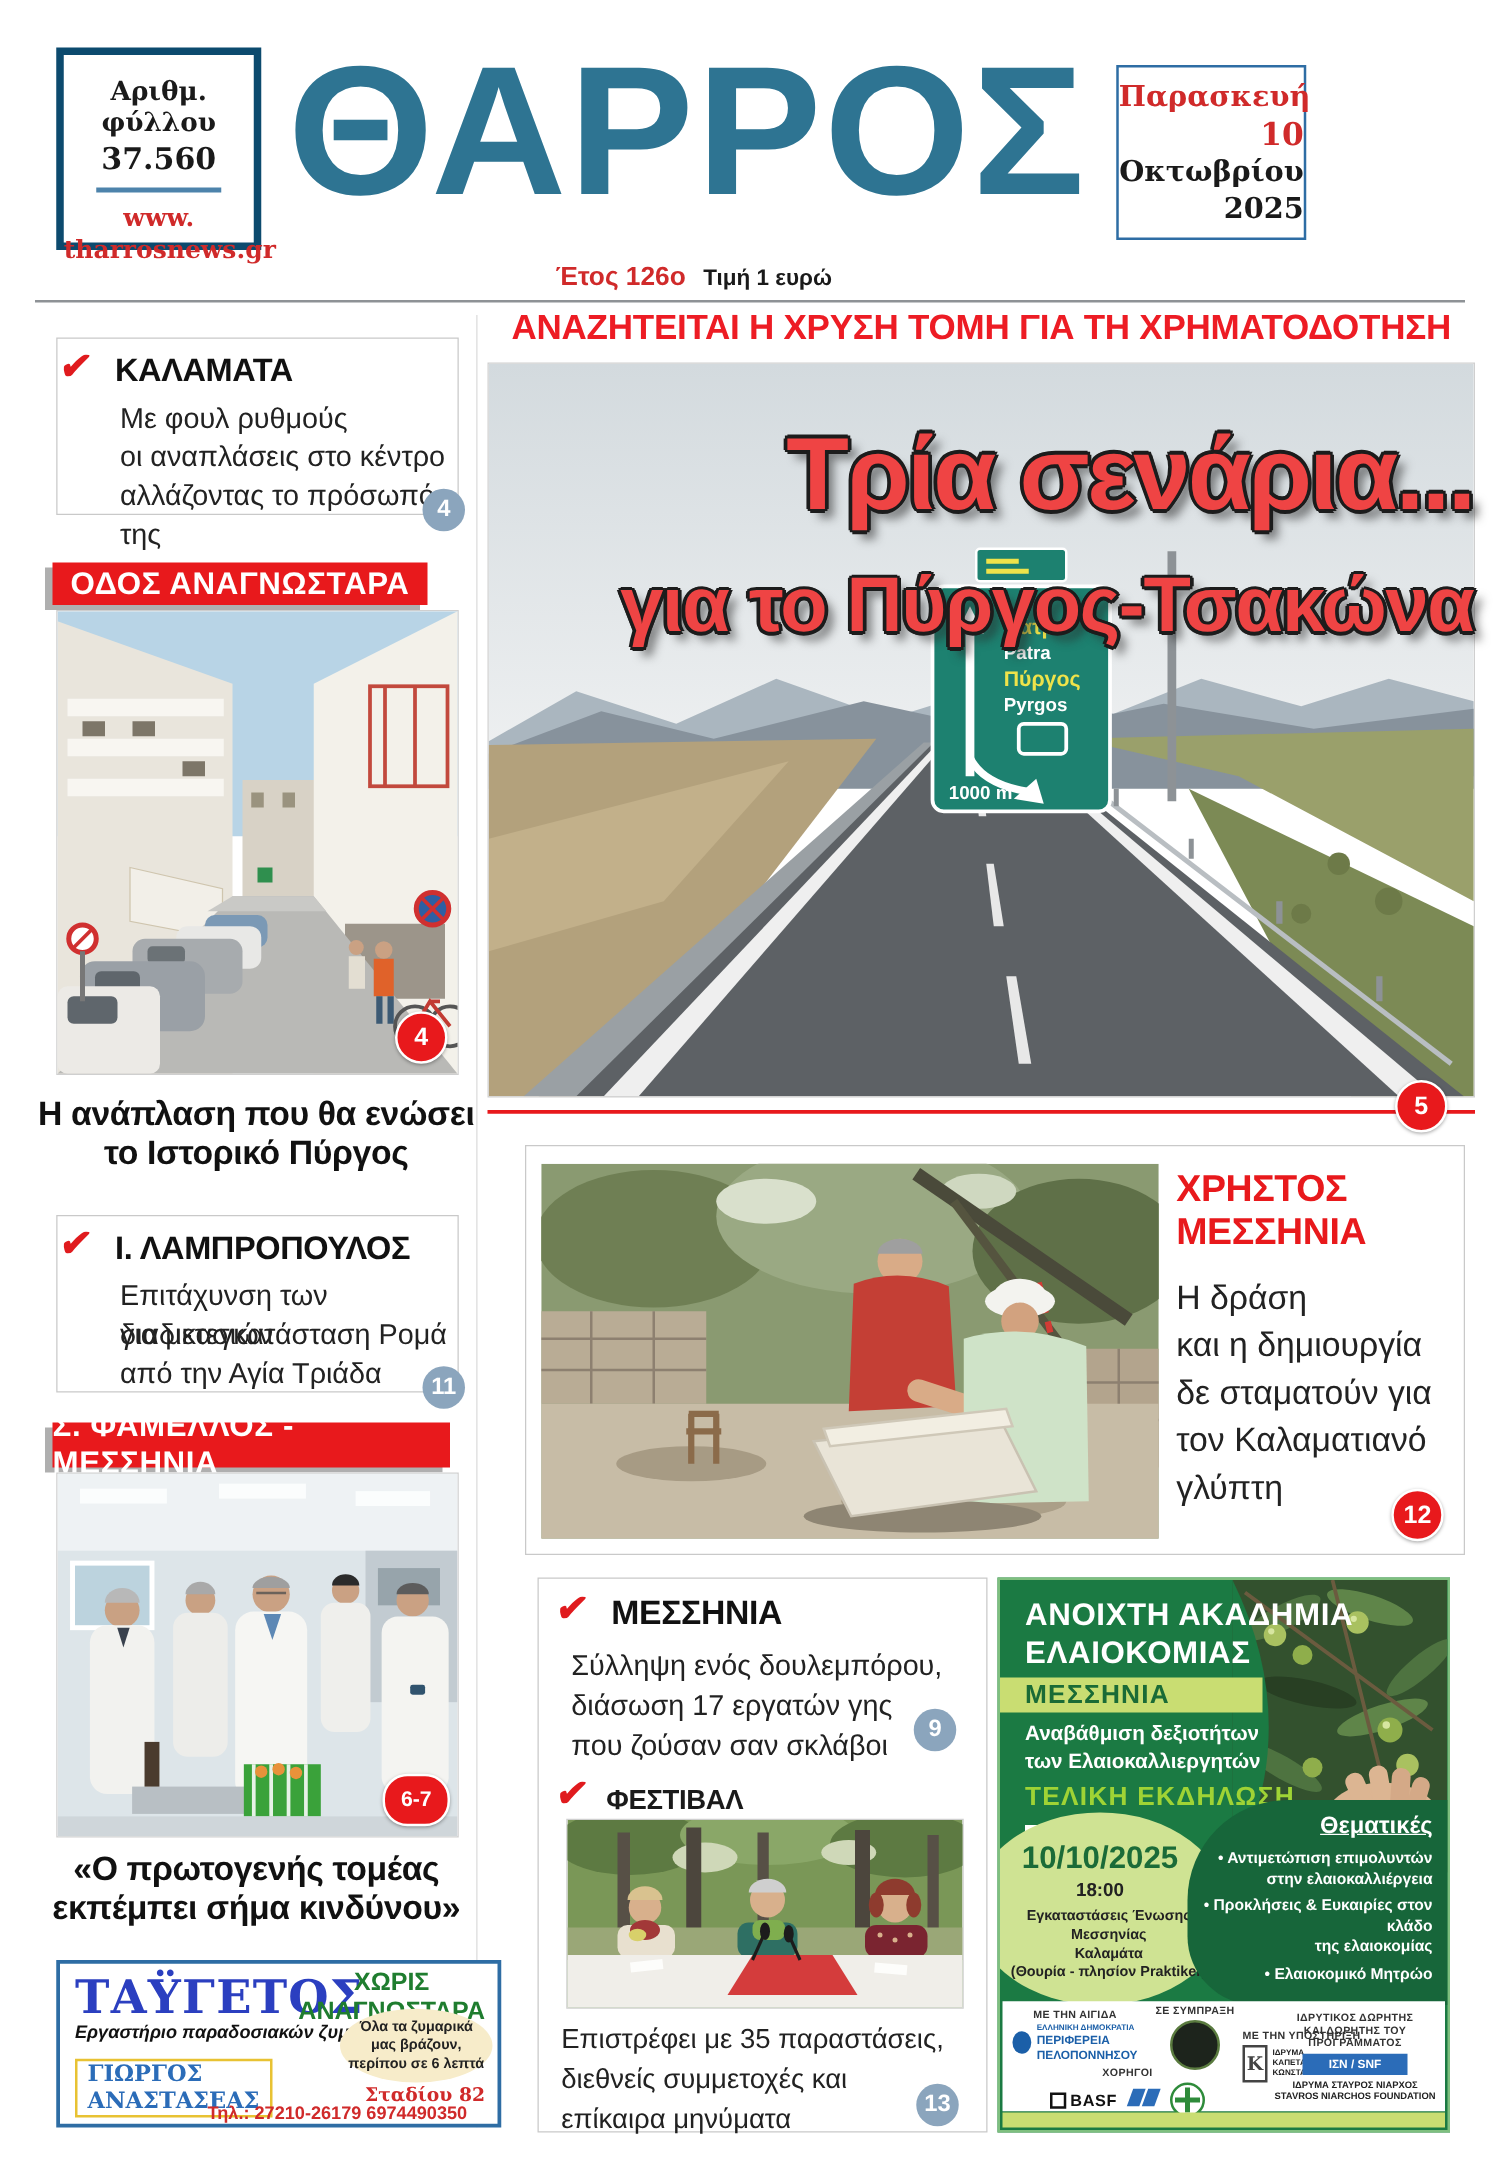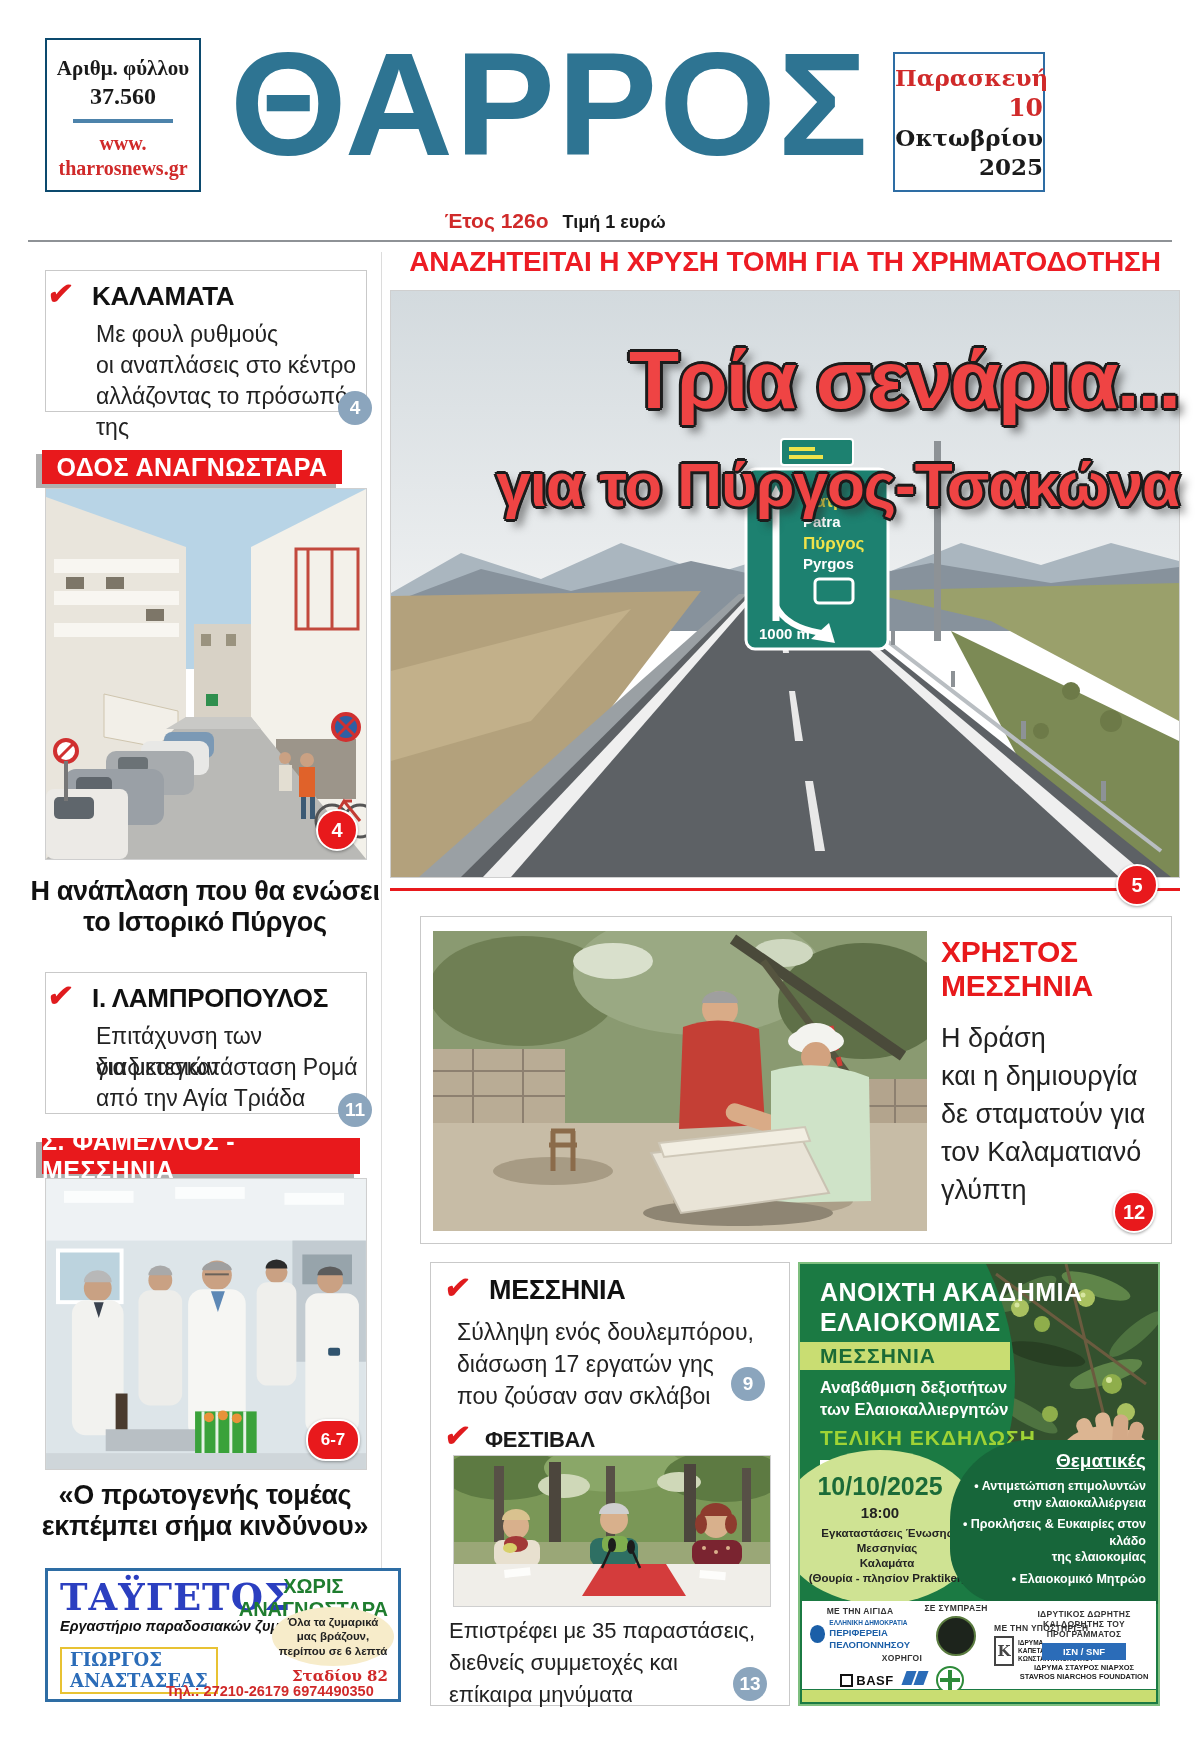--- a/index.html
+++ b/index.html
@@ -1,21 +1,21 @@
 <!DOCTYPE html>
 <html><head>
 <meta charset="utf-8">
 <style>
   html,body{margin:0;padding:0;background:#e9e9e9;}
   .page{position:relative;width:1200px;height:1745px;background:#ffffff;margin:0 auto;
         font-family:"Liberation Sans",sans-serif;overflow:hidden;color:#1a1a1a;}
   .abs{position:absolute;}
   .serif{font-family:"DejaVu Serif",serif;}
   
-  .issue-box{left:45px;top:38px;width:152px;height:150px;border:2px solid #0c4a6e;text-align:center;font-family:Liberation Serif, serif;}
+  .issue-box{left:45px;top:38px;width:152px;height:150px;border:6px solid #0c4a6e;text-align:center;}
   .issue-label{font-weight:bold;font-size:21px;margin-top:16px;line-height:1.2;}
   .issue-number{font-weight:bold;font-size:24px;margin-top:2px;}
   .issue-divider{width:100px;height:4px;background:#4d83ab;margin:9px auto 8px auto;}
   .issue-url{color:#d02a2a;font-weight:bold;font-size:20px;line-height:1.25;}
   .logo{left:200px;top:22px;width:700px;height:165px;display:flex;align-items:center;justify-content:center;
         font-size:150px;font-weight:800;color:#2e7492;letter-spacing:2px;transform:scaleY(.98);}
   .date-box{left:893px;top:52px;width:152px;height:140px;border:2px solid #2e6da4;text-align:right;
             font-weight:bold;padding-top:10px;box-sizing:border-box;}
   .date-weekday{color:#d02a2a;font-size:23px;}
   .date-day{color:#d02a2a;font-size:25px;margin-top:2px;}

